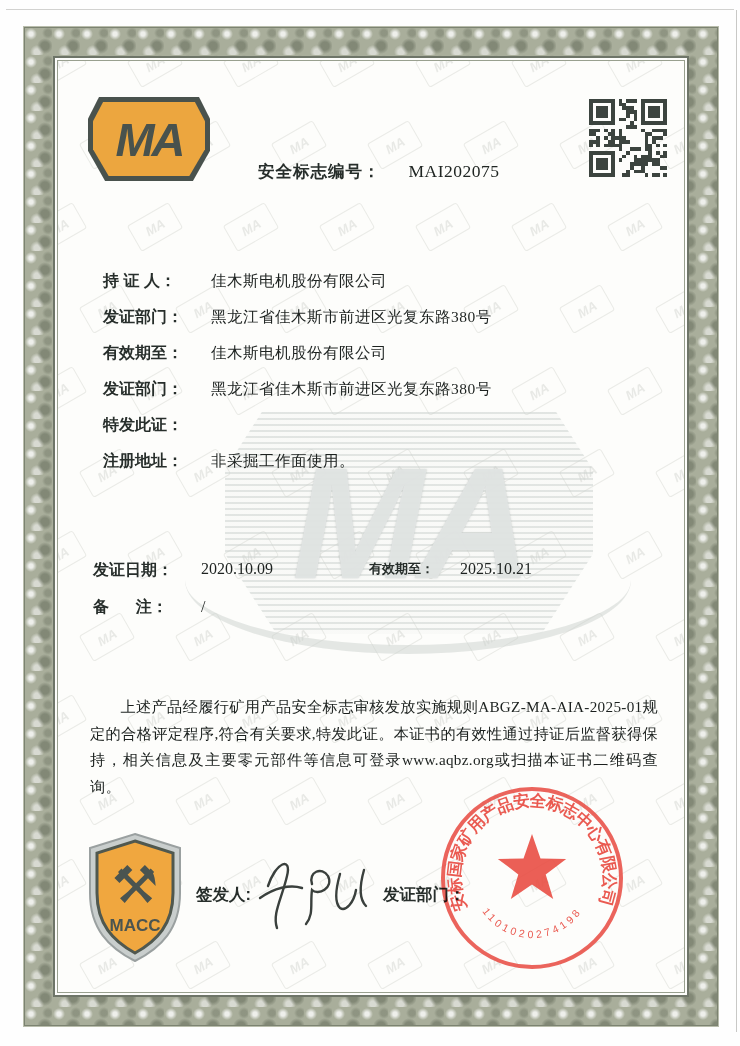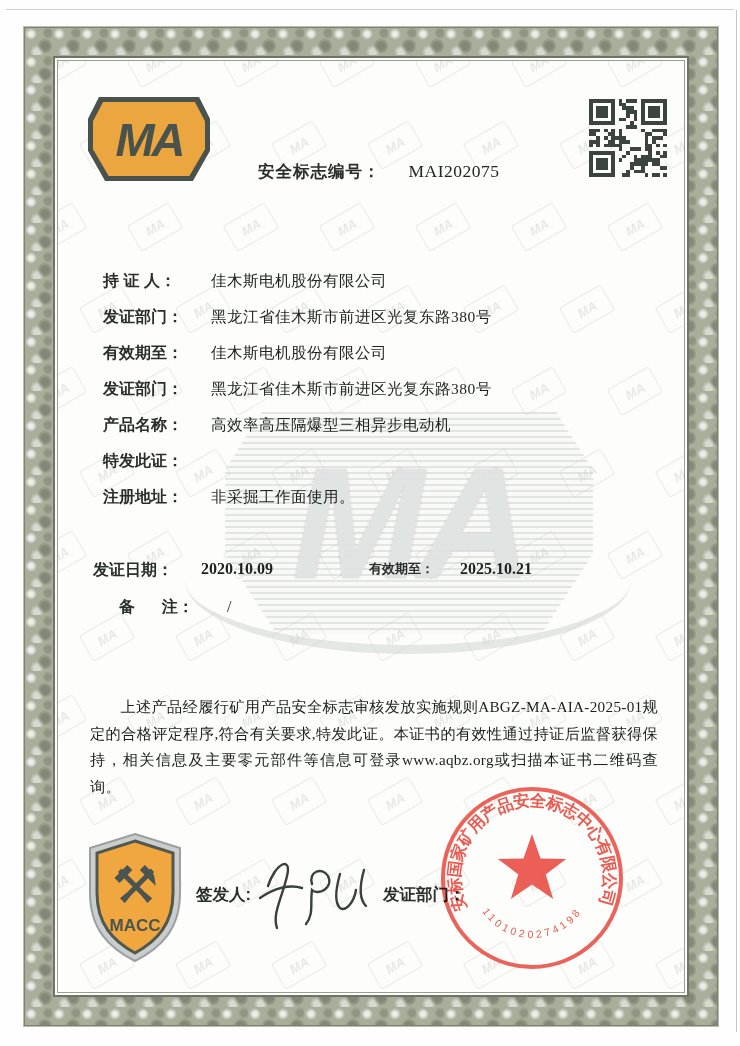--- a/index.html
+++ b/index.html
@@ -78,23 +78,23 @@
   
   .rows { position:absolute; left:103px; top:271px; width:540px; }
   .row { display:flex; align-items:baseline; height:36px; }
   .row-label { font-weight:bold; font-size:16px; color:#272e2b; white-space:pre; min-width:108px; }
   .row-value { font-family:"Liberation Serif", serif; font-size:15.5px; color:#1d2220; letter-spacing:.5px; }
   .row.long .row-label { min-width:0; margin-right:12px; }
   .row.long .row-value { font-size:14.5px; letter-spacing:0; }
 
   .date-row { position:absolute; left:93px; top:560px; width:560px; display:flex; align-items:flex-start; }
   .date-row .row-label { min-width:108px; }
-  .date-val { font-family:"Liberation Serif", serif; font-size:16px; color:#1d2220;font-weight:bold; }
+  .date-val { font-family:"Liberation Serif", serif; font-size:16px; color:#1d2220; }
   .valid-label { margin-left:96px; font-weight:bold; font-size:13px; color:#272e2b; margin-right:26px; }
-  .remark-row { position:absolute; left:119px; top:597px; display:flex; align-items:baseline; }
+  .remark-row { position:absolute; left:93px; top:597px; display:flex; align-items:baseline; }
   .remark-val { font-family:"Liberation Serif", serif; font-size:16px; color:#1d2220; }
 
   
   .statement { position:absolute; left:90px; top:694px; width:568px;
     font-family:"Liberation Serif", serif; font-size:15.2px; line-height:26.5px;
     color:#1b201e; text-indent:2em; text-align:justify; letter-spacing:.3px; }
 
   
   .macc { position:absolute; left:84px; top:831px; width:102px; height:134px; }
   .signer { position:absolute; left:196px; top:884px; font-weight:bold; font-size:16.5px; color:#272e2b; }
@@ -528,24 +528,20 @@
       </div>
       <div class="row">
         <span class="row-label">有效期至：</span>
         <span class="row-value">佳木斯电机股份有限公司</span>
       </div>
       <div class="row">
         <span class="row-label">发证部门：</span>
         <span class="row-value">黑龙江省佳木斯市前进区光复东路380号</span>
       </div>
       <div class="row">
-        <span class="row-label">产品名称：</span>
-        <span class="row-value">高效率高压隔爆型三相异步电动机</span>
-      </div>
-      <div class="row">
         <span class="row-label">特发此证：</span>
       </div>
       <div class="row">
         <span class="row-label">注册地址：</span>
         <span class="row-value">非采掘工作面使用。</span>
       </div>
     </div>
 
     <div class="date-row">
       <span class="row-label">发证日期：</span>

